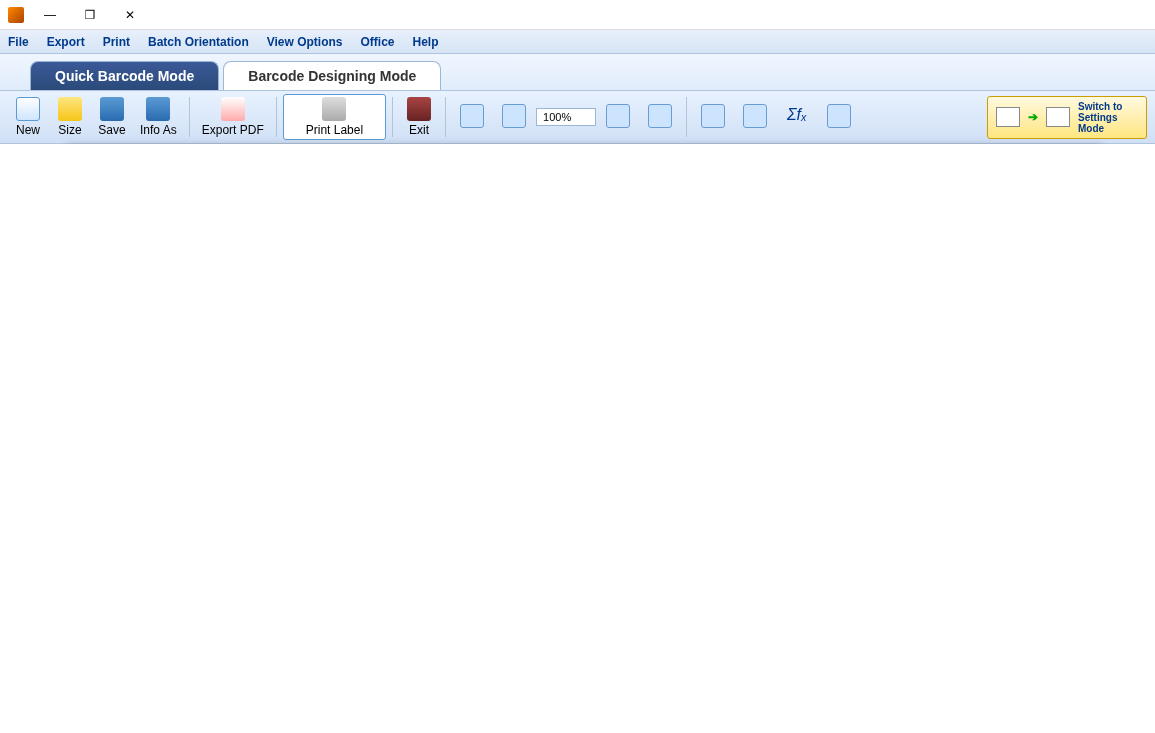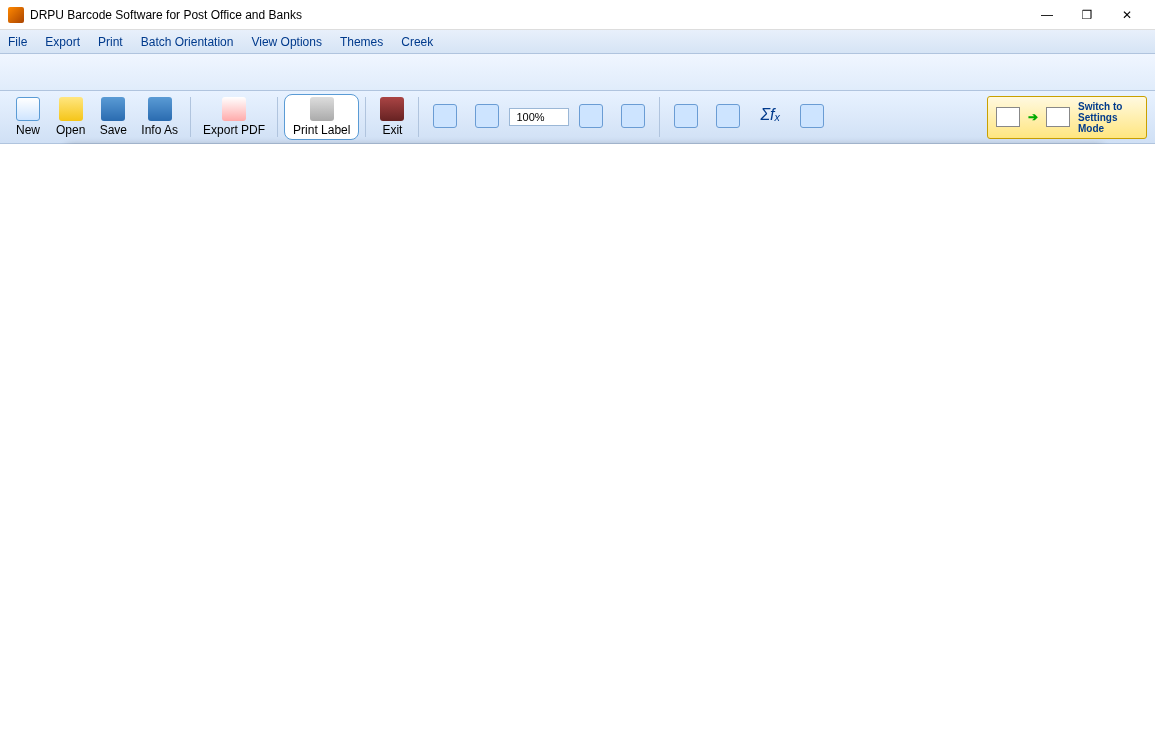--- a/index.html
+++ b/index.html
@@ -1,29 +1,29 @@
 <!DOCTYPE html>
 <html><head>
 <meta charset="utf-8">
 <style>
 * { box-sizing: border-box; font-family: "Segoe UI", Tahoma, sans-serif; font-size: 12px; }
 body { margin: 0; background: #fff; overflow: hidden; }
 .titlebar { height: 30px; background: #fff; display: flex; align-items: center; padding: 0 8px; border-bottom: 1px solid #ddd; }
 .titlebar .icon { width: 16px; height: 16px; margin-right: 6px; background: linear-gradient(135deg, #f80, #a40); border-radius: 2px; }
 .titlebar .title { flex: 1; }
 .titlebar .winbtn { width: 40px; height: 30px; display: flex; align-items: center; justify-content: center; }
-.menubar { height: 24px; background: linear-gradient(#e8f0fb, #d6e4f5); display: flex; align-items: center; padding: 0 8px; gap: 18px; border-bottom: 1px solid #b0c4de; }
+.menubar { height: 24px; background: linear-gradient(#e8f0fb, #d6e4f5); display: flex; align-items: center; padding: 0 8px; gap: 18px; border-bottom: 1px solid #b0c4de; font-weight: bold; }
 .menubar span { color: #003a8c; }
 .tabs-row { height: 36px; background: linear-gradient(#f0f6ff, #e0ecfb); display: flex; align-items: flex-end; padding: 0 30px; }
 .tab { padding: 6px 24px; border: 1px solid #9bb7d6; border-bottom: none; border-radius: 8px 8px 0 0; margin-right: 4px; background: #fff; font-size: 14px; font-weight: 600; color: #333; }
 .tab.active { background: linear-gradient(#3b5998, #2a4a7a); color: #fff; }
 .ribbon { height: 54px; background: linear-gradient(#e8f2ff, #d0e0f5); border-top: 1px solid #b0c4de; border-bottom: 1px solid #b0c4de; display: flex; align-items: center; padding: 2px 8px; gap: 2px; }
 .rbtn { display: flex; flex-direction: column; align-items: center; padding: 2px 6px; min-width: 40px; font-size: 11px; }
 .rbtn .ricon { width: 24px; height: 24px; border-radius: 3px; margin-bottom: 2px; }
-.rbtn.highlight { border: 1px solid #5a9bd5; background: #fff; border-radius: 8px; padding: 2px 8px; }
+.rbtn.highlight { border: 1px solid #5a9bd5; background: #fff; border-radius: 3px; padding: 2px 22px; }
 .rsep { width: 1px; height: 40px; background: #b0c4de; margin: 0 4px; }
 .zoom-combo { border: 1px solid #9bb7d6; background: #fff; padding: 2px 6px; width: 60px; font-size: 11px; }
 .switch-btn { margin-left: auto; border: 1px solid #c9a000; background: linear-gradient(#fff9e0, #ffe680); padding: 4px 8px; display: flex; align-items: center; gap: 8px; border-radius: 3px; color: #003a8c; font-weight: 600; }
 .switch-icon { width: 24px; height: 20px; background: #fff; border: 1px solid #888; }
 
 .workspace { position: relative; height: calc(100% - 144px); background: linear-gradient(#d8e6f7, #c5d9f0); }
 .left-tools { position: absolute; left: 0; top: 0; width: 62px; background: linear-gradient(#eaf2fc, #d6e4f5); border-right: 1px solid #b0c4de; height: 100%; display: flex; flex-direction: column; }
 .ltool { height: 52px; display: flex; flex-direction: column; align-items: center; justify-content: center; font-size: 11px; color: #003a8c; border-bottom: 1px solid #c5d5e8; }
 .ltool .licon { width: 22px; height: 22px; margin-bottom: 2px; }
 
@@ -94,47 +94,48 @@
 .icon-pdf { background: linear-gradient(#fff,#faa); }
 .icon-print { background: linear-gradient(#ddd,#aaa); }
 .icon-exit { background: linear-gradient(#a44,#622); }
 .icon-generic { background: #cde4ff; border:1px solid #6a9cd4; }
 </style>
 </head>
 <body>
 
 <div class="titlebar">
   <div class="icon"></div>
-  <div class="title">DRPU Barcode Software for Post Office and Banks</div>
   <div class="winbtn">—</div>
   <div class="winbtn">❐</div>
   <div class="winbtn">✕</div>
 </div>
 
 <div class="menubar">
   <span>File</span>
   <span>Export</span>
   <span>Print</span>
   <span>Batch Orientation</span>
   <span>View Options</span>
-  <span>Themes</span>
-  <span>Creek</span>
+  <span>Office</span>
+  <span>Help</span>
 </div>
 
 <div class="tabs-row">
+  <div class="tab active">Quick Barcode Mode</div>
+  <div class="tab">Barcode Designing Mode</div>
 </div>
 
 <div class="ribbon">
   <div class="rbtn">
       <div class="ricon icon-new"></div>
       <span>New</span>
     </div>
   <div class="rbtn">
       <div class="ricon icon-open"></div>
-      <span>Open</span>
+      <span>Size</span>
     </div>
   <div class="rbtn">
       <div class="ricon icon-save"></div>
       <span>Save</span>
     </div>
   <div class="rbtn">
       <div class="ricon icon-save"></div>
       <span>Info As</span>
     </div>
   <div class="rsep"></div>

